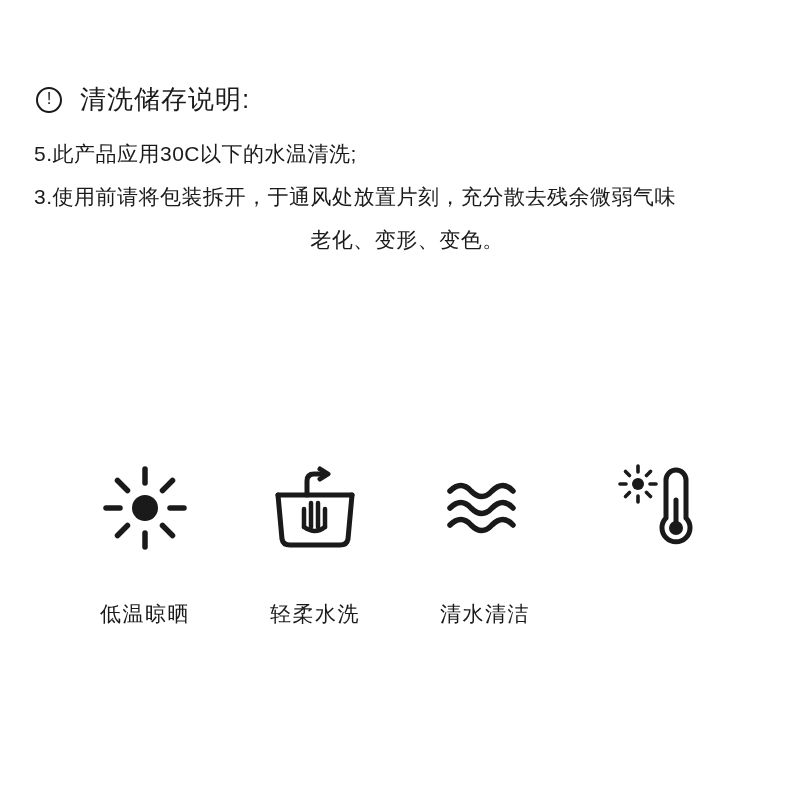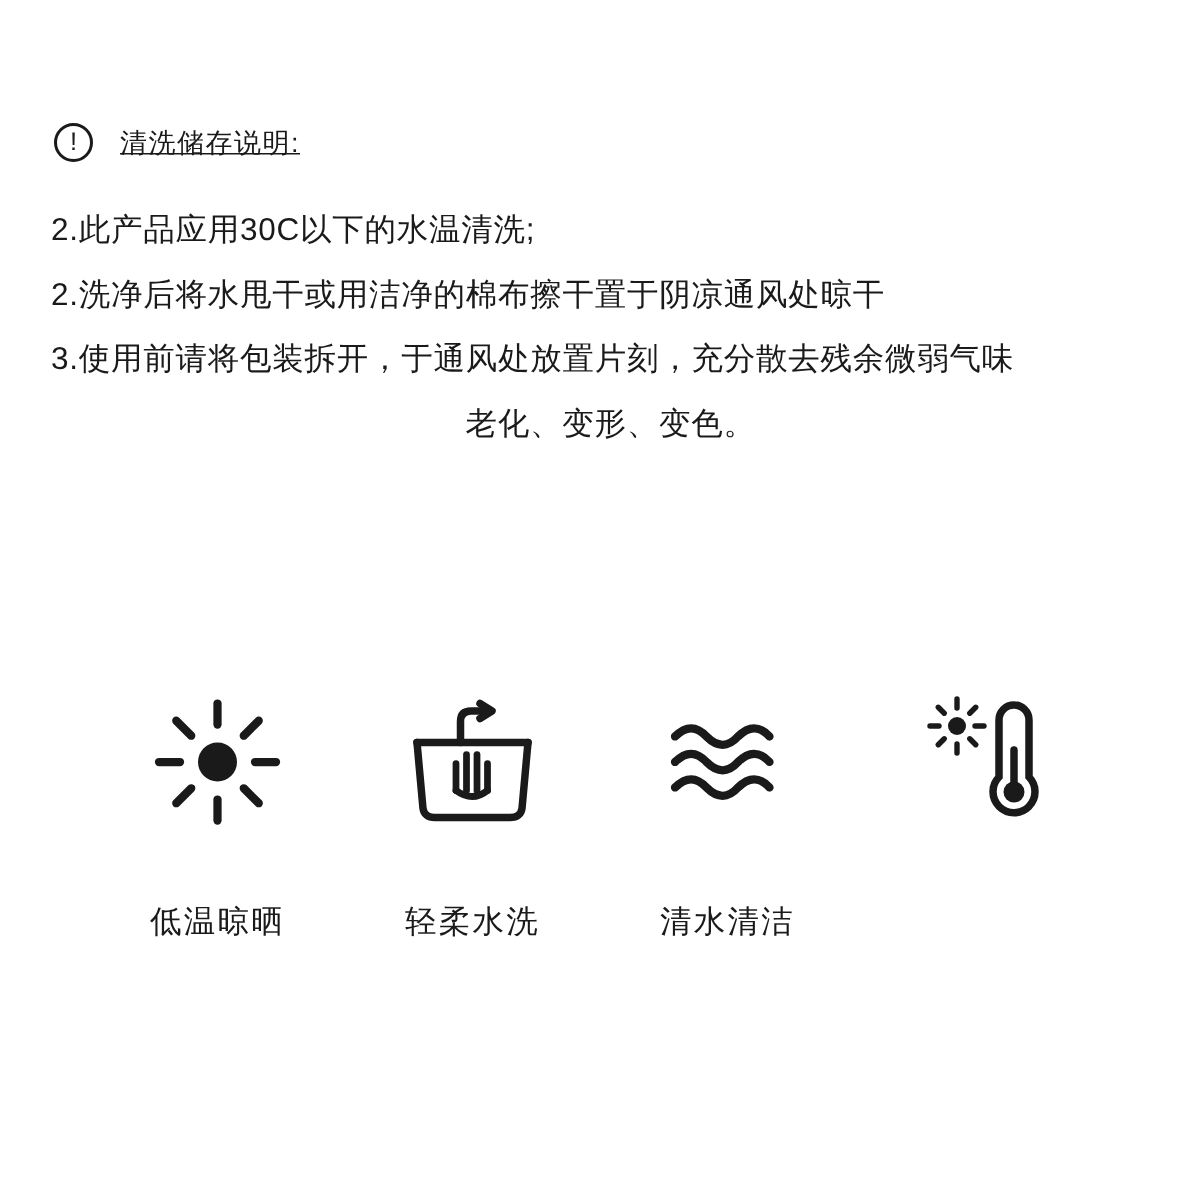--- a/index.html
+++ b/index.html
@@ -43,24 +43,23 @@
   .excl-icon span {
     display: block;
     font-size: 17px;
     line-height: 1;
     font-weight: 400;
     color: #1a1a1a;
     transform: translateY(-1px);
   }
   .care-title {
     margin-left: 18px;
-    font-size: 18px;
+    font-size: 26px;
     letter-spacing: 1px;
     color: #1a1a1a;
-    text-decoration: underline;
   }
 
   
   .care-list {
     position: absolute;
     left: 34px;
     top: 132px;
     width: 730px;
   }
   .care-line {
@@ -109,22 +108,21 @@
 <div class="page">
 
   <div class="care-header">
     <span class="excl-icon">
       <span>!</span>
     </span>
     <span class="care-title">清洗储存说明:</span>
   </div>
 
   <div class="care-list">
-    <div class="care-line">2.此产品应用30C以下的水温清洗;</div>
-    <div class="care-line">2.洗净后将水甩干或用洁净的棉布擦干置于阴凉通风处晾干</div>
+    <div class="care-line">5.此产品应用30C以下的水温清洗;</div>
     <div class="care-line">3.使用前请将包装拆开，于通风处放置片刻，充分散去残余微弱气味</div>
     <div class="care-line indent">老化、变形、变色。</div>
   </div>
 
   <div class="icon-row">
 
     <div class="icon-cell">
       <div class="icon-art">
         <svg width="86" height="86" viewBox="0 0 86 86" aria-hidden="true">
           <g stroke="#1a1a1a" stroke-width="5.5" stroke-linecap="round" fill="none">

